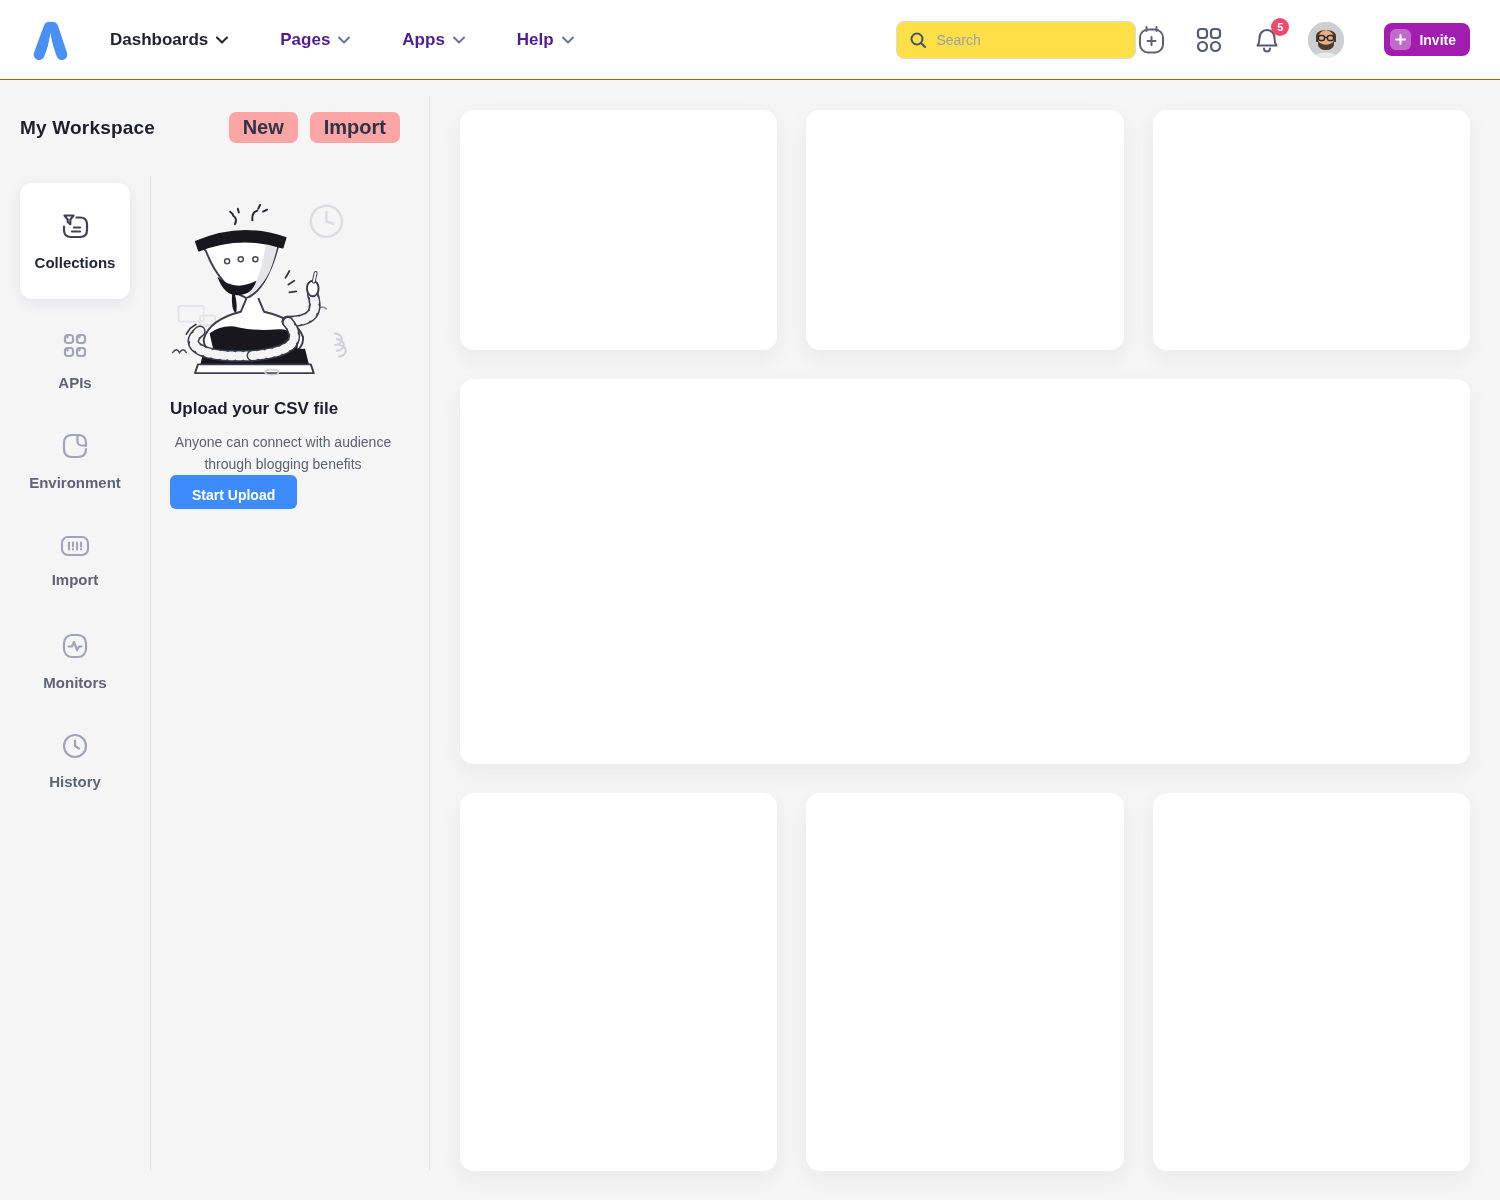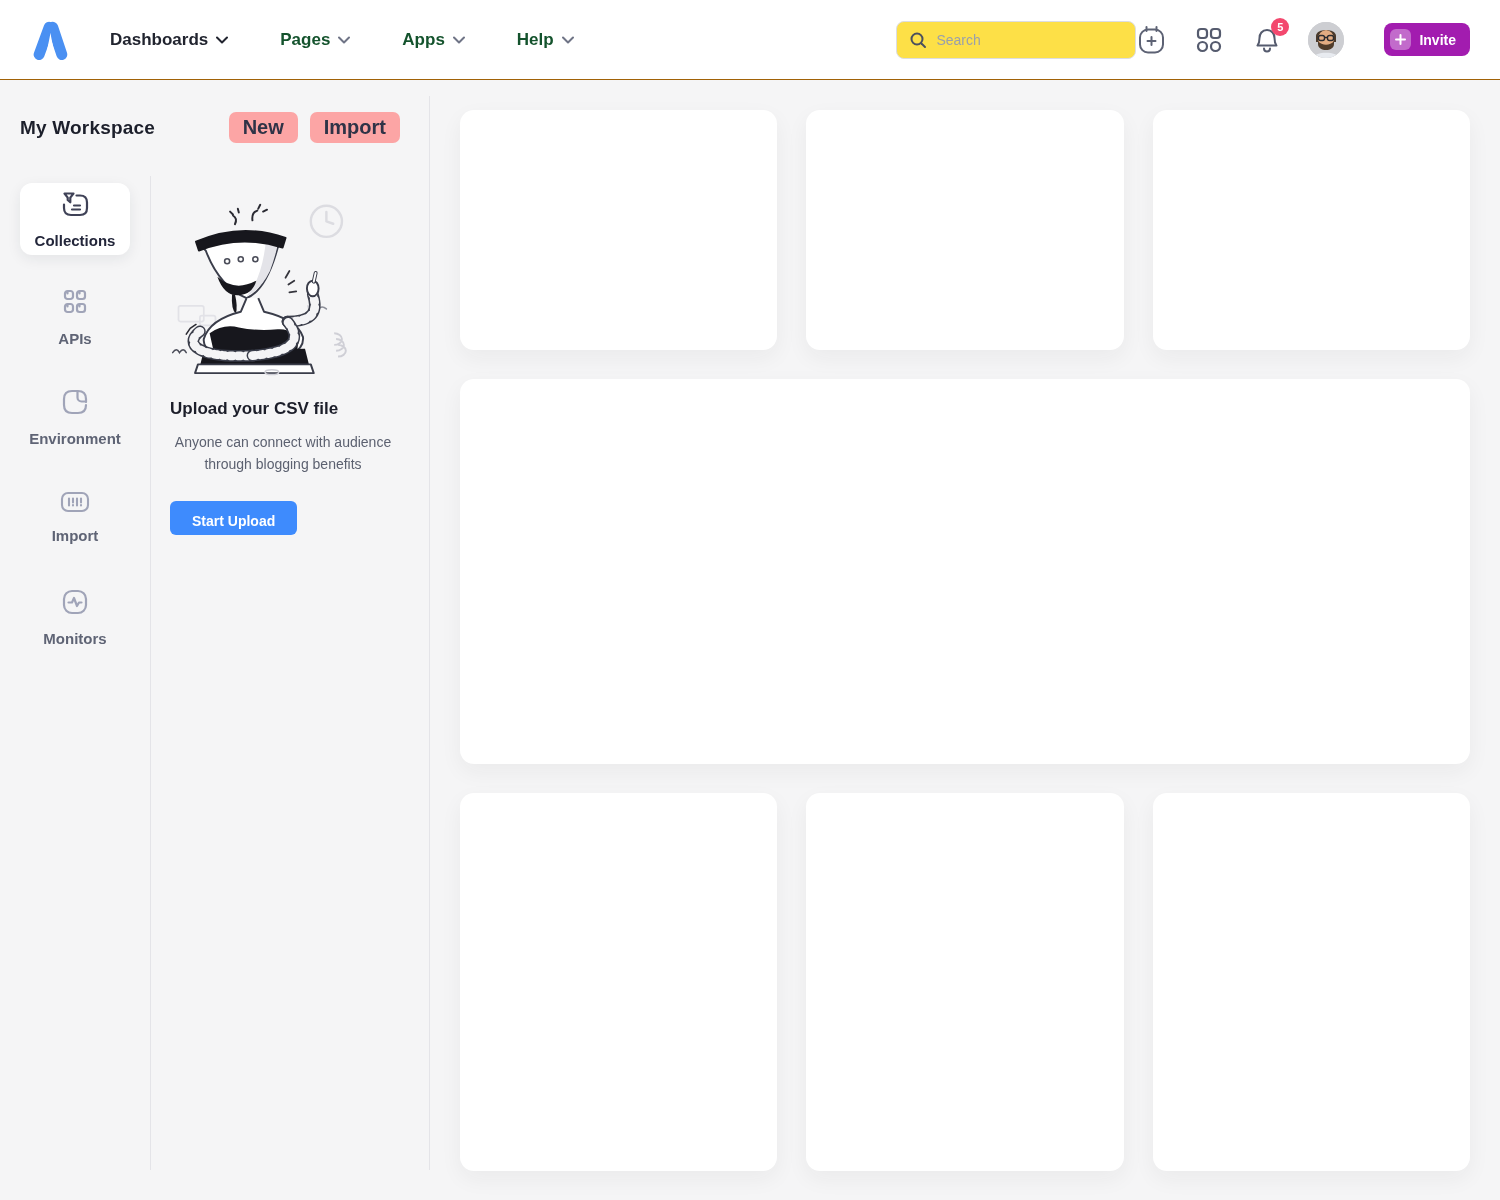--- a/index.html
+++ b/index.html
@@ -11,21 +11,21 @@
     overflow:hidden;
   }
 
   
   .header {
     height:80px; background:#ffffff; border-bottom:1px solid #a16207;
     display:flex; align-items:center; padding:0 30px;
   }
   .logo { width:40px; height:42px; margin-right:40px; cursor:pointer; flex:none; }
   .nav { display:flex; align-items:center; gap:52px; }
-  .nav-item { display:flex; align-items:center; gap:8px; font-size:17px; color:#14532d; font-weight:600; cursor:pointer; }
+  .nav-item { display:flex; align-items:center; gap:8px; font-size:17px; color:#4c1d95; font-weight:600; cursor:pointer; }
   .nav-item.primary { color:#21242f; font-weight:700; }
   .chev { width:12px; height:8px; }
 
   .header-right { margin-left:auto; display:flex; align-items:center; }
   .search-box {
     width:240px; height:38px; background:#fde047; border:1px solid #dcdde2; border-radius:8px;
     display:flex; align-items:center; padding:0 12px; gap:9px;
   }
   .search-box input {
     border:none; outline:none; flex:1; font-size:14px; color:#3a3d4a; background:transparent;
@@ -69,30 +69,30 @@
 
   .left-body { display:flex; margin-top:40px; }
   .rail { width:150px; flex:none; display:flex; flex-direction:column; align-items:center; }
   .rail-item {
     width:110px; display:flex; flex-direction:column; align-items:center; justify-content:center;
     gap:13px; cursor:pointer; height:76px; margin-bottom:24px;
   }
   .rail-item .lbl { font-size:15px; font-weight:600; color:#5f6475; }
   .rail-item svg { stroke:#a0a4b8; }
   .rail-item.active {
-    background:#ffffff; border-radius:12px; height:72px;
+    background:#ffffff; border-radius:12px; height:116px;
     box-shadow:0 4px 14px rgba(30,32,48,.08);
   }
   .rail-item.active .lbl { color:#23263a; }
   .rail-item.active svg { stroke:#3f4257; }
 
   .upload-panel { flex:1; display:flex; flex-direction:column; align-items:flex-start; padding:14px 20px 0 20px; }
   .illustration { width:196px; height:180px; margin-bottom:22px; }
   .upload-title { font-size:17px; font-weight:700; color:#1c1e2a; margin-bottom:12px; text-align:center; }
-  .upload-desc { font-size:14px; color:#5c6170; line-height:22px; text-align:center; width:226px; margin-bottom:26px; }
+  .upload-desc { font-size:14px; color:#5c6170; line-height:22px; text-align:center; width:226px; }
   .start-upload-btn {
     background:#3e8bfd; color:#fff; border:none; border-radius:6px; height:34px; padding:12px 22px;
     font-size:14px; font-weight:600; cursor:pointer; font-family:"Liberation Sans", sans-serif;
   }
 
   
   .main {
     flex:1; padding:30px 30px 0 30px;
     display:grid; grid-template-columns:repeat(3, 1fr);
     grid-template-rows:240px 385px 378px; gap:29px;
@@ -252,20 +252,27 @@
         </div>
 
         <div class="rail-item">
           <svg width="30" height="30" viewBox="0 0 30 30" fill="none" stroke-width="2.2" stroke-linecap="round" stroke-linejoin="round">
             <rect x="4" y="4" width="22" height="22" rx="8"></rect>
             <path d="M8.5 15.5 h3.5 l2 -4.5 l3 8 l2 -3.5 h2.5"></path>
           </svg>
           <span class="lbl">Monitors</span>
         </div>
 
+        <div class="rail-item">
+          <svg width="28" height="28" viewBox="0 0 28 28" fill="none" stroke-width="2.2" stroke-linecap="round" stroke-linejoin="round">
+            <circle cx="14" cy="14" r="11"></circle>
+            <path d="M14 8.5 V14 l4 2.5"></path>
+          </svg>
+          <span class="lbl">History</span>
+        </div>
       </div>
 
       <div class="upload-panel">
         <svg class="illustration" viewBox="0 0 200 185">
 
           <circle cx="160" cy="25" r="16" stroke="#dcdce1" stroke-width="2.5" fill="none"></circle>
           <path d="M160 25 V15.5 M160 25 L167 27.5" stroke="#dcdce1" stroke-width="2.5" stroke-linecap="round" fill="none"></path>
           <path d="M28 52 q5 -10 12 -3 M40 49 q4 -7 9 -2" stroke="#8d8f99" stroke-width="1.6" fill="none" stroke-linecap="round"></path>
           <path d="M150 118 q4 -8 10 -3" stroke="#8d8f99" stroke-width="1.6" fill="none" stroke-linecap="round"></path>
           <rect x="8" y="112" width="26" height="16" rx="2" stroke="#e2e2e7" stroke-width="1.8" fill="none"></rect>

